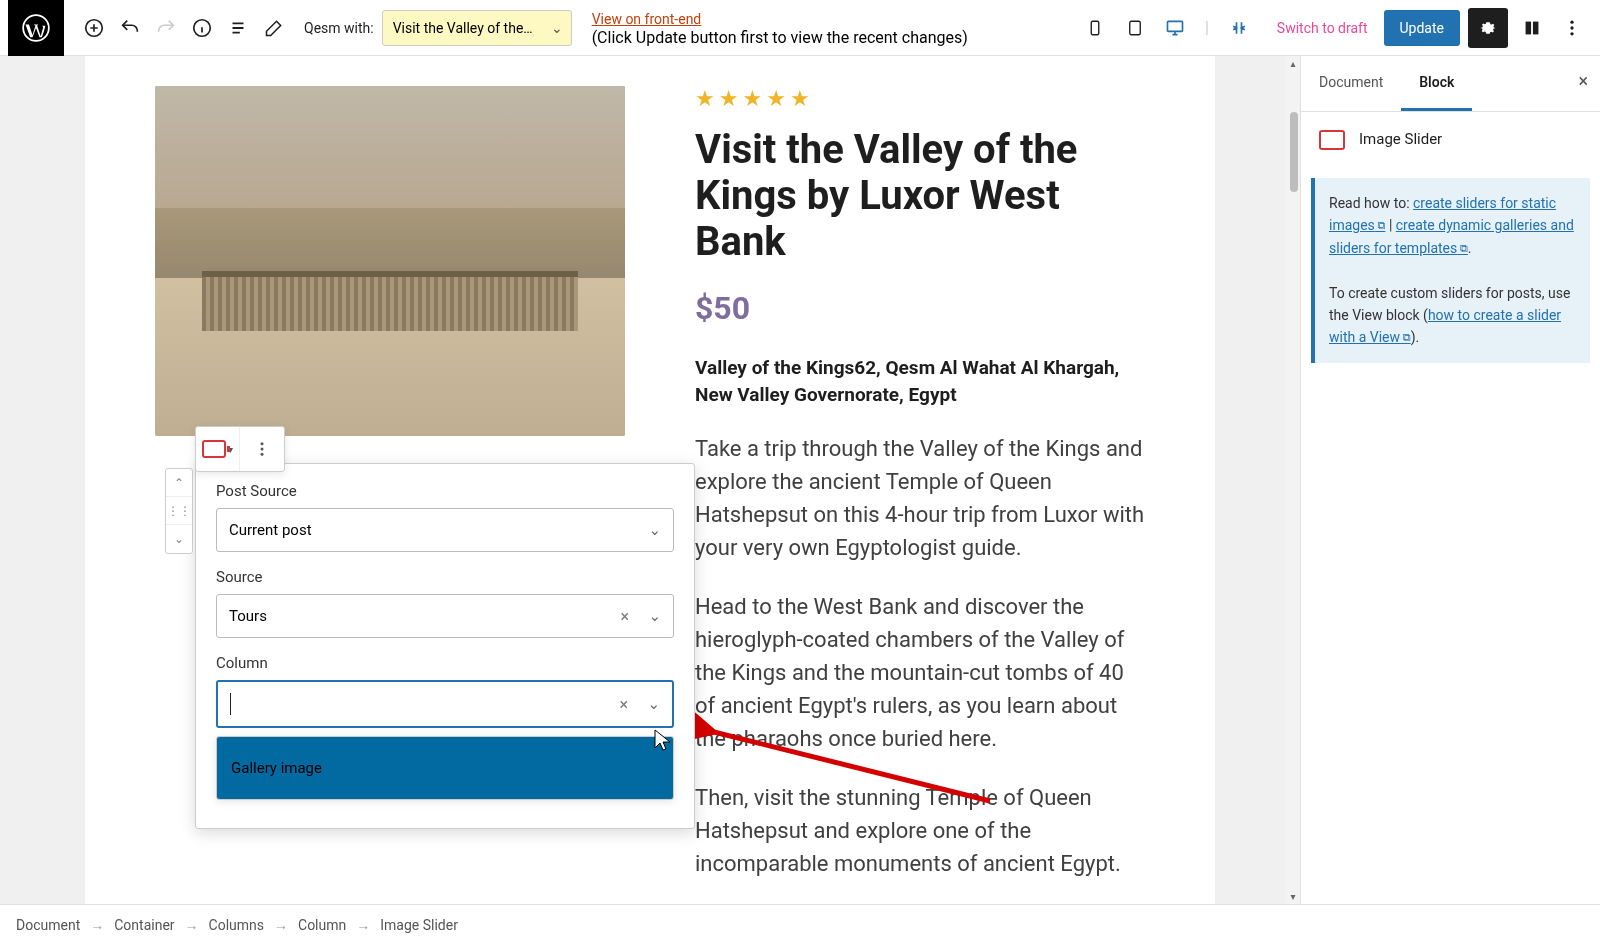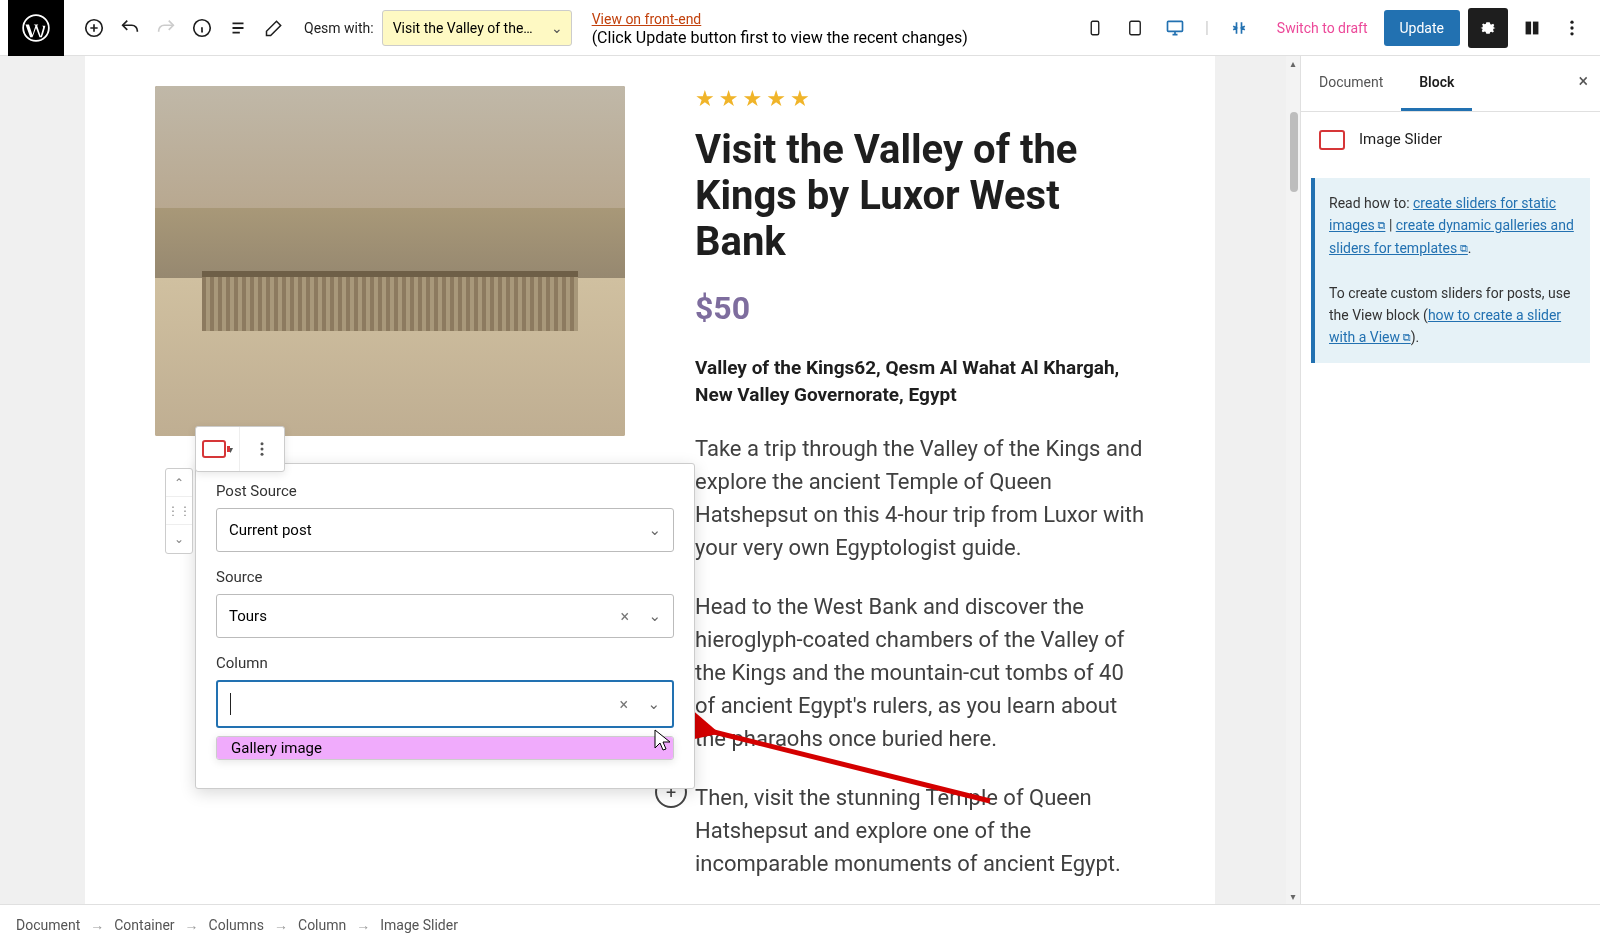--- a/index.html
+++ b/index.html
@@ -57,21 +57,21 @@
   .block-popover { position: absolute; top: 377px; left: 40px; width: 500px; background: #fff; border: 1px solid #ccc; border-radius: 3px; box-shadow: 0 4px 16px rgba(0,0,0,.15); padding: 18px 20px 28px; z-index: 8; }
   .bp-label { font-size: 15px; color: #333; margin-bottom: 8px; }
   .bp-field-wrap { margin-bottom: 16px; }
   .bp-select { position: relative; height: 44px; border: 1px solid #bbb; border-radius: 3px; display: flex; align-items: center; padding: 0 38px 0 12px; font-size: 15px; background: #fff; }
   .bp-select .chev { position: absolute; right: 12px; color: #666; }
   .bp-select .xbtn { position: absolute; right: 44px; color: #777; font-size: 16px; cursor: pointer; }
   .bp-select.activebox { border: 2px solid #2271b1; height: 48px; }
   .bp-select.activebox input { border: none; outline: none; font-size: 15px; width: 100%; background: transparent; }
   .cursor-bar { width: 1px; height: 22px; background: #222; }
   .bp-dropdown { margin-top: 8px; background: #fff; border: 1px solid #ccc; border-radius: 3px; box-shadow: 0 2px 8px rgba(0,0,0,.1); overflow: hidden; }
-  .bp-option { padding: 2px 14px; font-size: 15px; background: #f0abfc; cursor: pointer; }
+  .bp-option { padding: 22px 14px; font-size: 15px; background: #0369a1; cursor: pointer; }
 
   .add-block-circle { position: absolute; left: 500px; top: 690px; width: 32px; height: 32px; border: 2px solid #444; border-radius: 50%; display: flex; align-items: center; justify-content: center; font-size: 18px; color: #444; z-index: 5; }
 
   .red-arrow { position: absolute; left: 535px; top: 625px; z-index: 7; pointer-events: none; }
 
   
   .scroll-track { position: absolute; right: 0; top: 0; bottom: 0; width: 14px; background: #f3f3f3; }
   .scroll-thumb { position: absolute; right: 2px; top: 56px; width: 8px; height: 80px; background: #bdbdbd; border-radius: 4px; }
   .scroll-arrow { position: absolute; right: 0; font-size: 10px; color: #666; width: 14px; text-align: center; }
 

